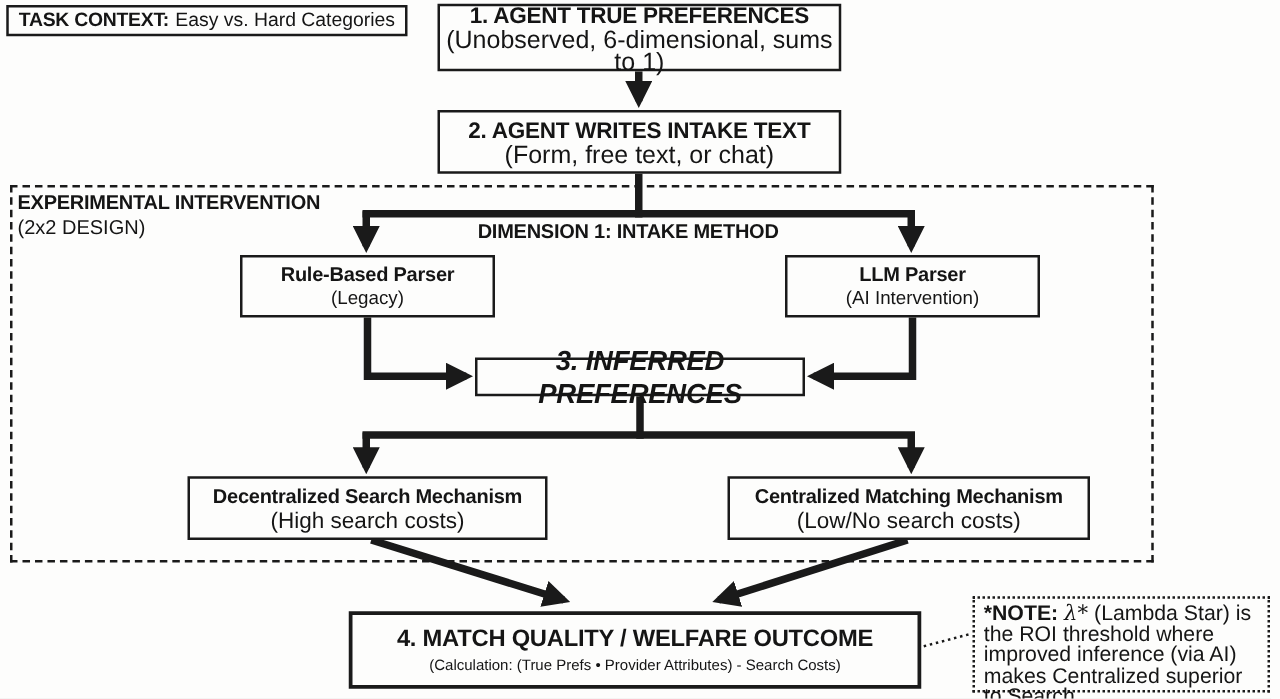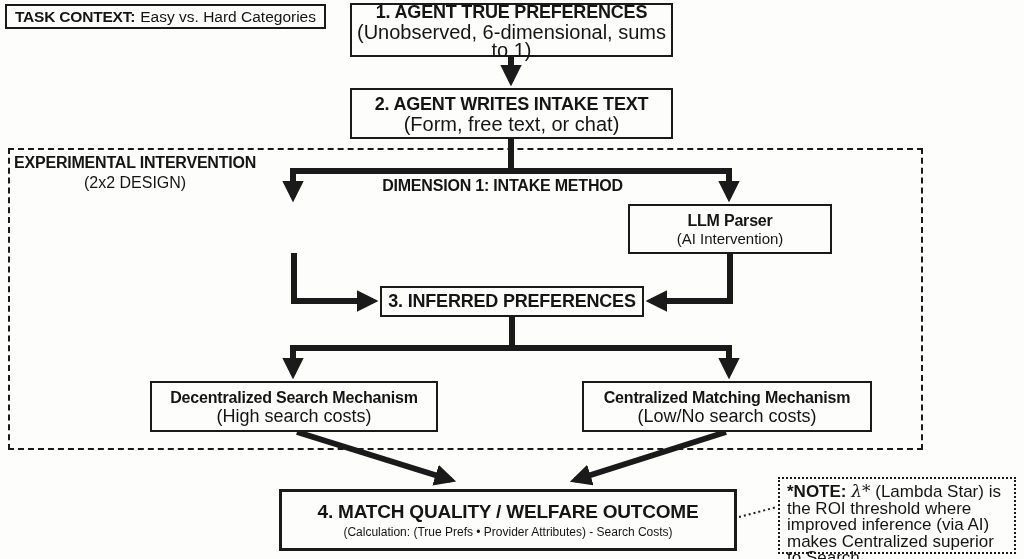--- a/index.html
+++ b/index.html
@@ -18,35 +18,35 @@
   .box .s{font-weight:normal;}
   .step1,.step2{left:350px;width:323px;}
   .step1{top:3px;height:54px;}
   .step2{top:88px;height:51px;}
   .step1 .t,.step2 .t{font-size:18px;line-height:21px;}
   .step1 .s,.step2 .s{font-size:20px;line-height:18px;}
   .exp-box{
     position:absolute;z-index:0;left:8px;top:148px;width:915px;height:302px;
     border:2px dashed #1a1a1a;box-sizing:border-box;
   }
-  .exp-label{position:absolute;z-index:2;left:14px;top:153px;font-size:16px;line-height:20px;text-align:center;}
+  .exp-label{position:absolute;z-index:2;left:14px;top:153px;font-size:16px;line-height:20px;}
   .exp-label .l1{font-weight:bold;letter-spacing:-0.2px;}
   .dim-label{
     position:absolute;z-index:2;left:330px;width:345px;text-align:center;
     font-weight:bold;font-size:16px;letter-spacing:-0.2px;
   }
   .dim1-label{top:177px;}
   .dim2-label{top:354px;}
   .parser{top:204px;width:204px;height:50px;}
   .parser-left{left:192px;}
   .parser-right{left:628px;}
   .parser .t{font-size:16px;line-height:19px;}
   .parser .s{font-size:15px;line-height:18px;}
   .step3{left:380px;top:286px;width:264px;height:31px;}
-  .step3 .t{font-size:18px;}
+  .step3 .t{font-size:22px;font-style:italic;}
   .mech{top:381px;height:51px;}
   .mech-left{left:150px;width:288px;}
   .mech-right{left:582px;width:290px;}
   .mech .t{font-size:16px;line-height:19px;}
   .mech .s{font-size:18px;line-height:18px;}
   .step4{left:279px;top:489px;width:458px;height:62px;border-width:3px;}
   .step4 .t{font-size:19px;line-height:23px;}
   .step4 .s{font-size:12px;line-height:18px;}
   .note-box{
     position:absolute;z-index:2;left:778px;top:477px;width:238px;height:77px;
@@ -101,20 +101,24 @@
   </div>
 
   <div class="exp-box"></div>
   <div class="exp-label">
     <div class="l1">EXPERIMENTAL INTERVENTION</div>
     <div class="l2">(2x2 DESIGN)</div>
   </div>
 
   <div class="dim-label dim1-label">DIMENSION 1: INTAKE METHOD</div>
 
+  <div class="box parser parser-left">
+    <div class="t">Rule-Based Parser</div>
+    <div class="s">(Legacy)</div>
+  </div>
 
   <div class="box parser parser-right">
     <div class="t">LLM Parser</div>
     <div class="s">(AI Intervention)</div>
   </div>
 
   <div class="box step3">
     <div class="t">3. INFERRED PREFERENCES</div>
   </div>
 

